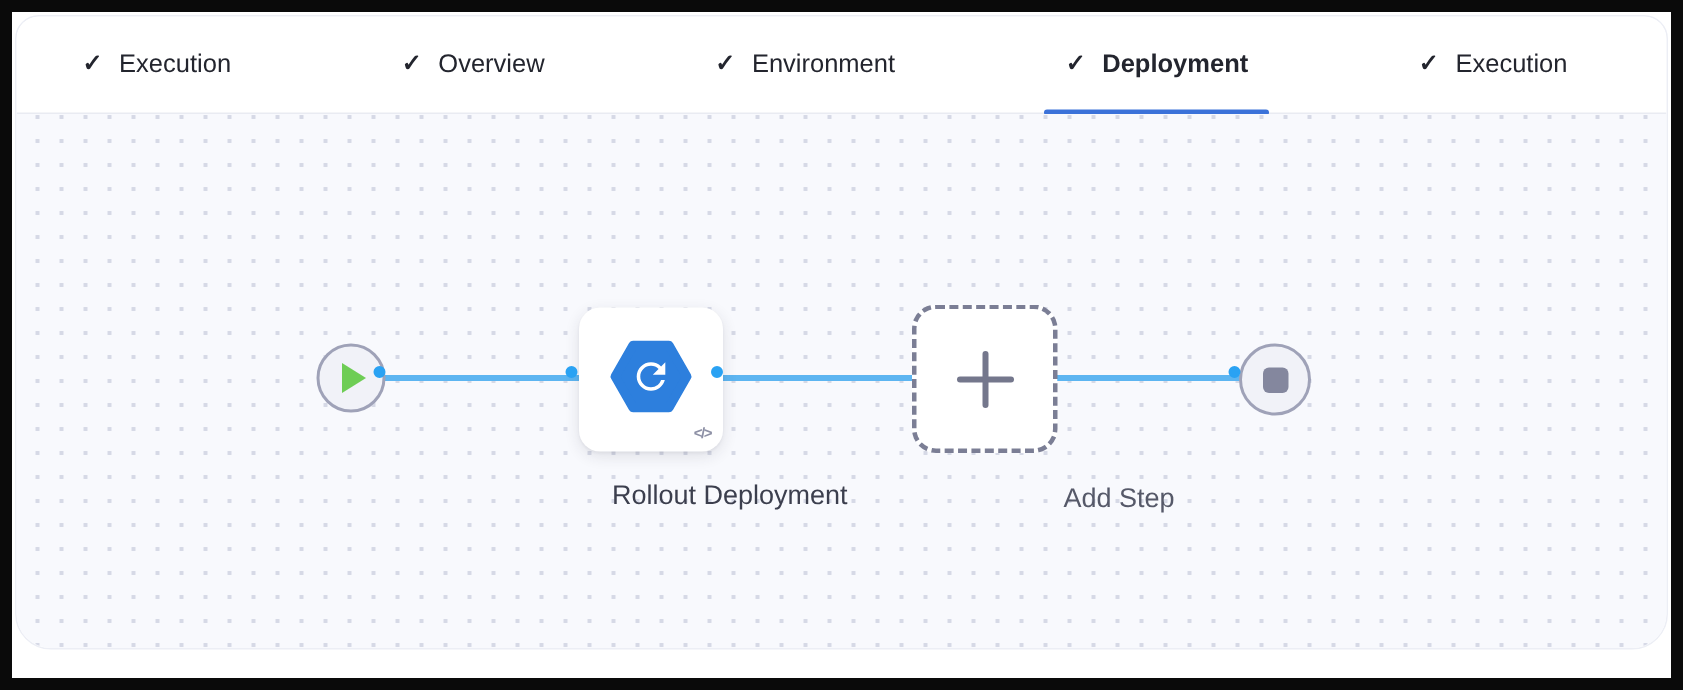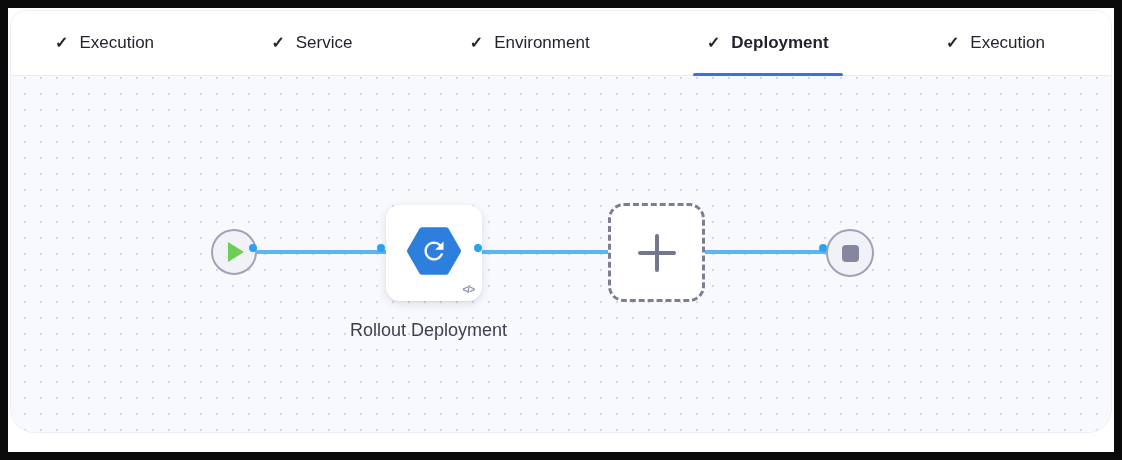--- a/index.html
+++ b/index.html
@@ -90,40 +90,40 @@
     z-index:2;cursor:pointer;display:flex;align-items:center;justify-content:center;
   }
   .plus{position:relative;width:38px;height:38px;}
   .plus::before,.plus::after{
     content:"";position:absolute;background:#74778c;border-radius:2px;
   }
   .plus::before{left:0;top:17px;width:38px;height:4px;}
   .plus::after{left:17px;top:0;width:4px;height:38px;}
   
   .node-label{
-    position:absolute;z-index:2;text-align:left;
-    font-size:18px;line-height:28px;color:#44475a;
+    position:absolute;z-index:2;text-align:right;
+    font-size:18px;line-height:28px;color:#44475a;margin-left:47px;
   }
   .lbl-step{left:339px;top:240px;width:168px;color:#3c3f4e;}
   .lbl-add{left:565px;top:242px;width:160px;color:#565969;}
 </style>
 </head>
 <body>
 
 <div class="frame">
   <div class="panel">
 
     <div class="tabbar">
       <div class="tab">
         <span class="check">✓</span>
         <span>Execution</span>
       </div>
       <div class="tab">
         <span class="check">✓</span>
-        <span>Service</span>
+        <span>Overview</span>
       </div>
       <div class="tab">
         <span class="check">✓</span>
         <span>Environment</span>
       </div>
       <div class="tab active">
         <span class="check">✓</span>
         <span>Deployment</span>
       </div>
       <div class="tab">
@@ -159,16 +159,17 @@
 
       <div class="add-step">
         <div class="plus"></div>
       </div>
 
       <div class="round-node end-node">
         <div class="stop"></div>
       </div>
 
       <div class="node-label lbl-step">Rollout Deployment</div>
+      <div class="node-label lbl-add">Add Step</div>
 
     </div>
   </div>
 </div>
 
 </body></html>

